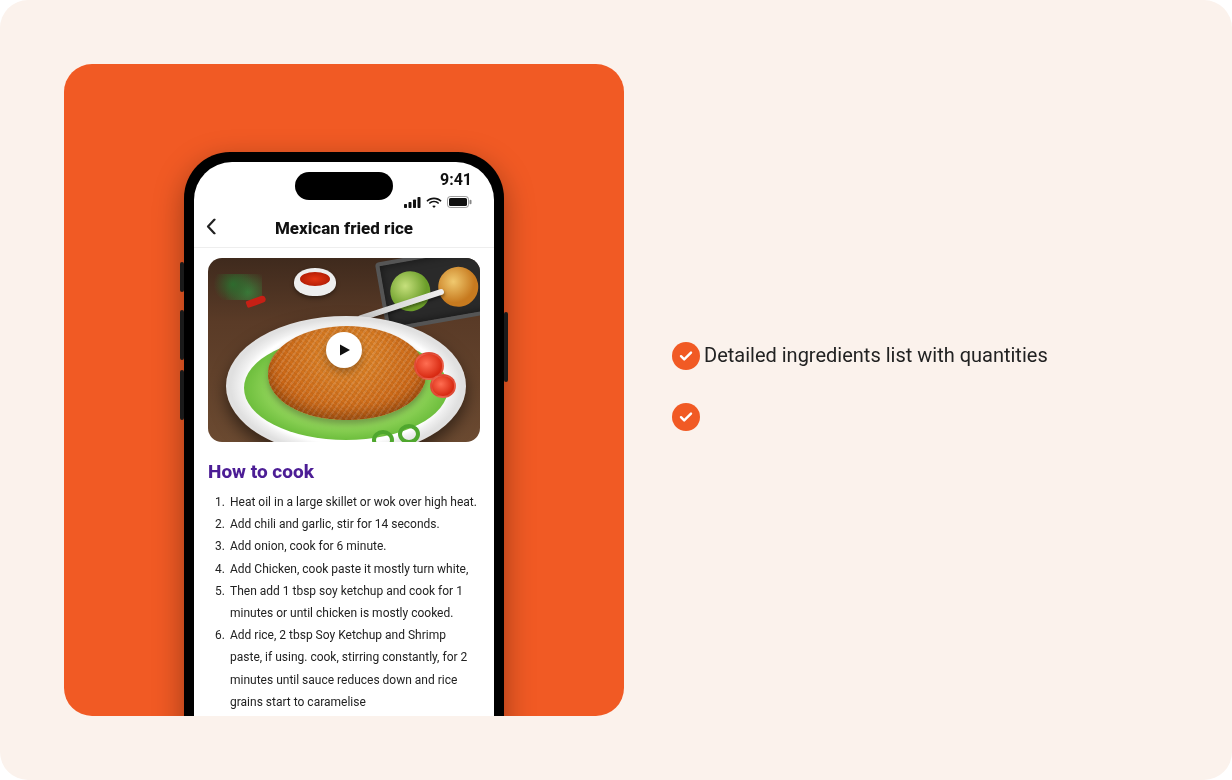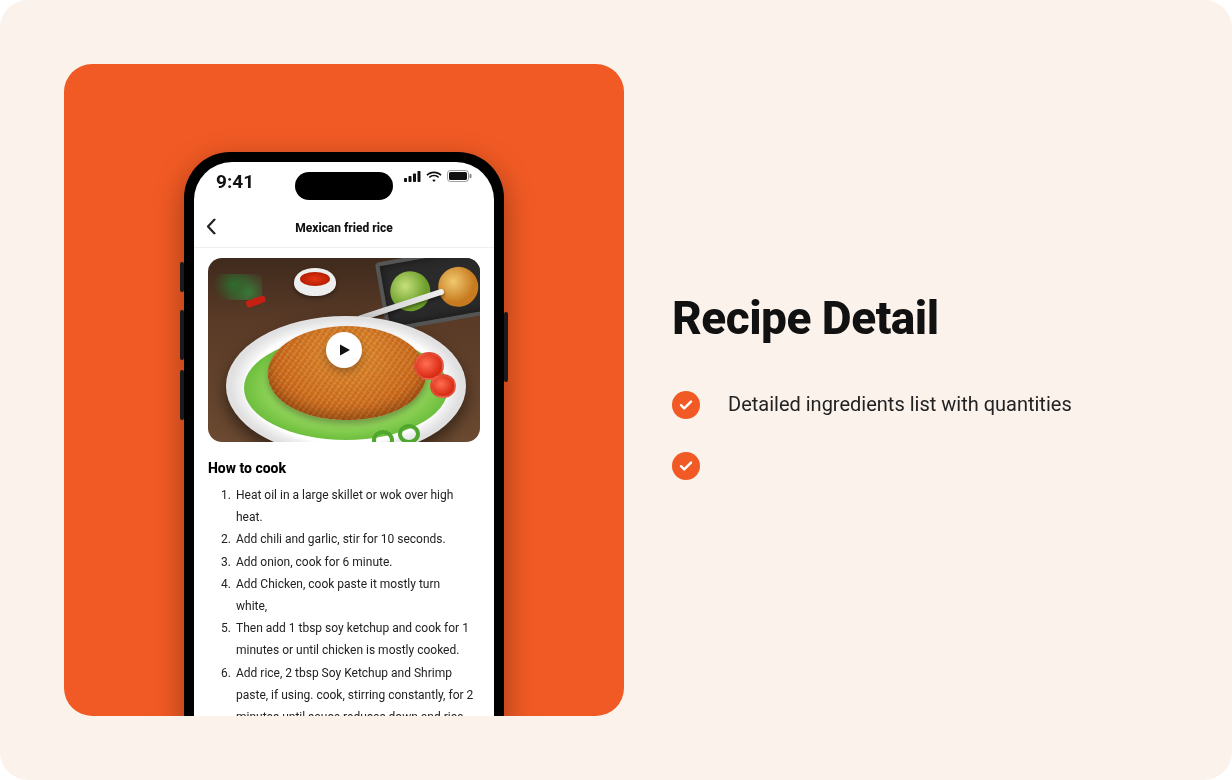--- a/index.html
+++ b/index.html
@@ -65,46 +65,47 @@
     width: 98px;
     height: 28px;
     background: #000;
     border-radius: 20px;
     z-index: 5;
   }
   .status-bar {
     height: 46px;
     display: flex;
     justify-content: space-between;
-    align-items: flex-start;
+    align-items: flex-end;
     padding: 8px 22px 0 22px;
-    font-size: 19px;
+    font-size: 16px;
     font-weight: 700;
     color: #111;
+    flex-direction: column;
   }
   .status-right { display: flex; align-items: center; gap: 5px; }
   .app-header {
     display: flex;
     align-items: center;
     justify-content: center;
     position: relative;
     height: 40px;
     border-bottom: 1px solid #eee;
   }
   .back-btn {
     position: absolute;
     left: 12px;
     top: 50%;
     transform: translateY(-50%);
     font-size: 18px;
     color: #222;
     line-height: 1;
   }
   .app-title {
-    font-size: 12px;
+    font-size: 17px;
     font-weight: 800;
     color: #111;
     text-align: right;
   }
   .hero {
     margin: 10px 14px 0 14px;
     height: 184px;
     border-radius: 14px;
     position: relative;
     overflow: hidden;
@@ -222,26 +223,26 @@
     transform: translate(-50%, -50%);
     width: 36px; height: 36px;
     background: #fff;
     border-radius: 50%;
     box-shadow: 0 4px 10px rgba(0,0,0,0.3);
     display: flex; align-items: center; justify-content: center;
   }
   .play-btn svg { margin-left: 2px; }
   .section-title {
     margin: 18px 14px 8px 14px;
-    font-size: 14px;
+    font-size: 19px;
     font-weight: 800;
-    color: #000000;
+    color: #4c1d95;
   }
   .steps {
-    margin: 0 20px;
+    margin: 0 14px;
     padding-left: 20px;
     font-size: 12px;
     line-height: 1.85;
     color: #222;
   }
   .steps li { padding-left: 2px; }
   
   .info-panel {
     flex: 1;
     padding-top: 20px;
@@ -249,21 +250,21 @@
   .info-title {
     font-size: 46px;
     font-weight: 800;
     color: #111;
     letter-spacing: -0.5px;
     margin-bottom: 44px;
   }
   .feature-row {
     display: flex;
     align-items: flex-start;
-    gap: 28px;
+    gap: 4px;
     margin-bottom: 30px;
   }
   .check-badge {
     flex: 0 0 28px;
     width: 28px; height: 28px;
     background: #F15A24;
     border-radius: 50%;
     display: flex; align-items: center; justify-content: center;
     margin-top: 2px;
   }
@@ -337,33 +338,32 @@
           <div class="play-btn" aria-label="Play video">
             <svg width="13" height="14" viewBox="0 0 13 14">
                 <path d="M1 1.5v11l10-5.5z" fill="#111"></path>
               </svg>
           </div>
         </div>
 
         <div class="section-title">How to cook</div>
         <ol class="steps">
           <li>Heat oil in a large skillet or wok over high heat.</li>
-          <li>Add chili and garlic, stir for 10 seconds.</li>
+          <li>Add chili and garlic, stir for 14 seconds.</li>
           <li>Add onion, cook for 6 minute.</li>
           <li>Add Chicken, cook paste it mostly turn white,</li>
           <li> Then add 1 tbsp soy ketchup and cook for 1 minutes or until chicken is mostly cooked.</li>
           <li>Add rice, 2 tbsp Soy Ketchup and Shrimp paste, if using. cook, stirring constantly, for 2 minutes until sauce reduces down and rice grains start to caramelise</li>
         </ol>
 
       </div>
     </div>
   </div>
 
   <div class="info-panel">
-    <h1 class="info-title">Recipe Detail</h1>
 
     <div class="feature-row">
       <span class="check-badge">
         <svg width="16" height="16" viewBox="0 0 16 16">
             <path d="M3 8.2l3.2 3.2L13 4.6" fill="none" stroke="#fff" stroke-width="2.4" stroke-linecap="round" stroke-linejoin="round"></path>
           </svg>
       </span>
       <span class="feature-text">Detailed ingredients list with quantities</span>
     </div>
 

